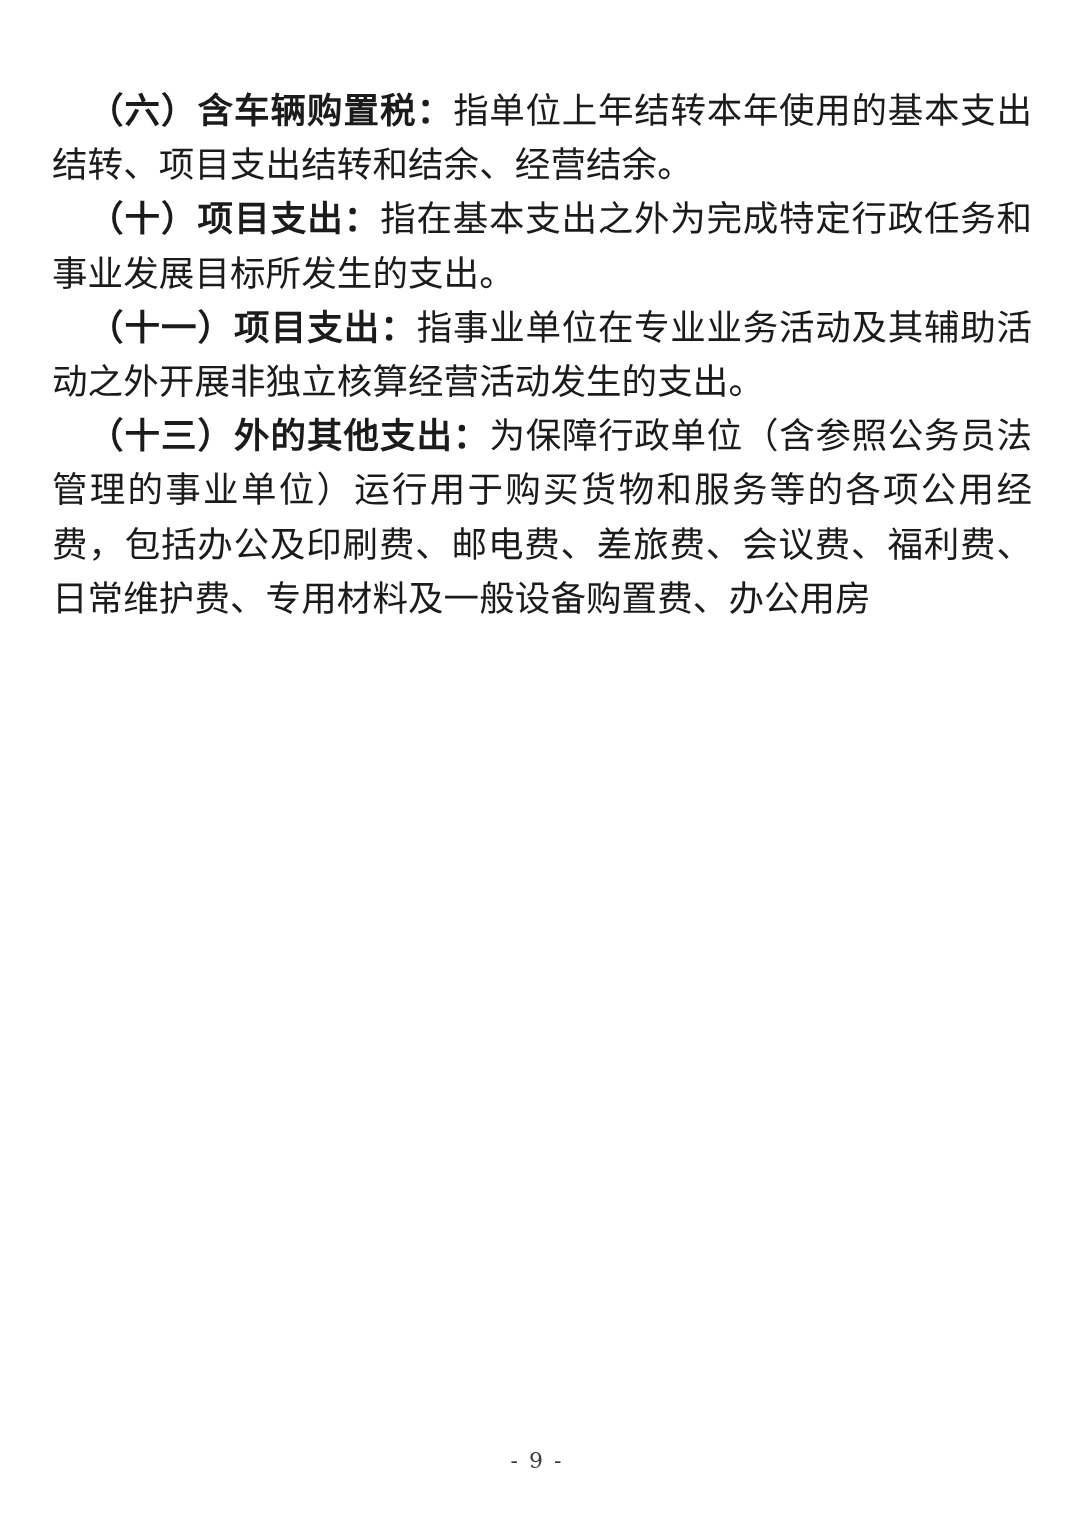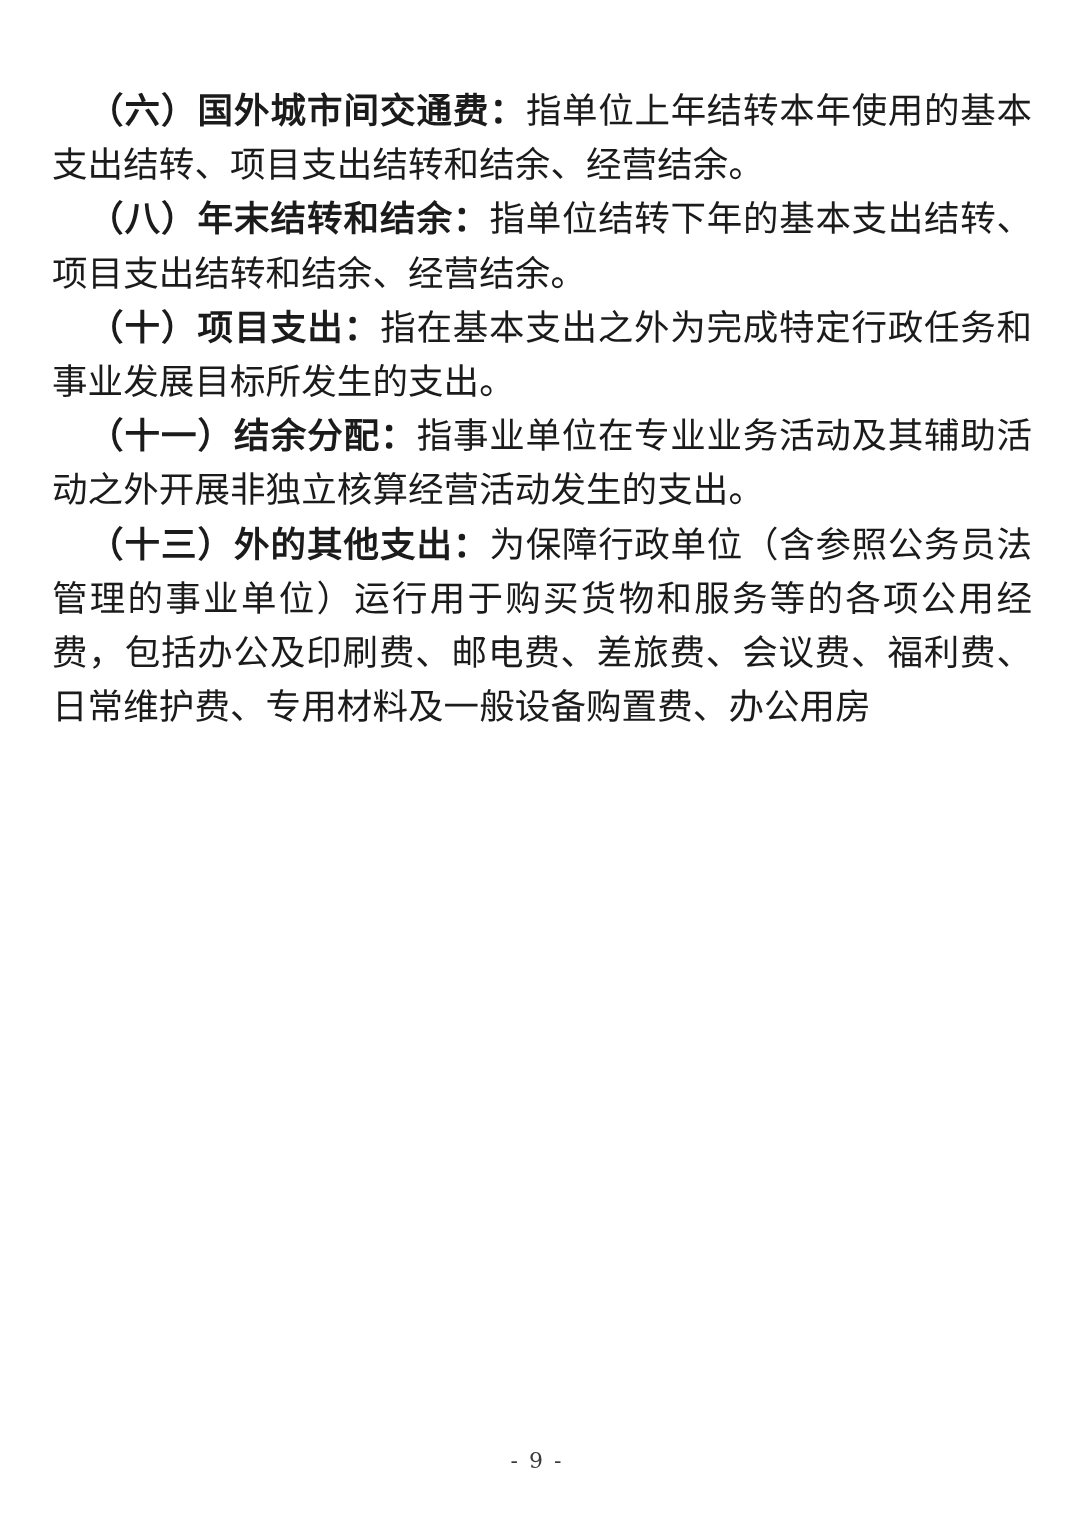--- a/index.html
+++ b/index.html
@@ -61,35 +61,32 @@
   }
 </style>
 </head>
 <body>
 
 <div class="page">
 
   <div class="content">
 
     <p class="para">
-      <span class="lead">（六）国外城市间交通费：</span><span class="body">指单位上年结转本年使用的基本支出结转、项目支出结转和结余、经营结余。</span>
+      <span class="lead">（六）含车辆购置税：</span><span class="body">指单位上年结转本年使用的基本支出结转、项目支出结转和结余、经营结余。</span>
     </p>
 
 
-    <p class="para">
-      <span class="lead">（八）年末结转和结余：</span><span class="body">指单位结转下年的基本支出结转、项目支出结转和结余、经营结余。</span>
-    </p>
 
 
     <p class="para">
       <span class="lead">（十）项目支出：</span><span class="body">指在基本支出之外为完成特定行政任务和事业发展目标所发生的支出。</span>
     </p>
 
     <p class="para">
-      <span class="lead">（十一）结余分配：</span><span class="body">指事业单位在专业业务活动及其辅助活动之外开展非独立核算经营活动发生的支出。</span>
+      <span class="lead">（十一）项目支出：</span><span class="body">指事业单位在专业业务活动及其辅助活动之外开展非独立核算经营活动发生的支出。</span>
     </p>
 
 
     <p class="para">
       <span class="lead">（十三）外的其他支出：</span><span class="body">为保障行政单位（含参照公务员法管理的事业单位）运行用于购买货物和服务等的各项公用经费，包括办公及印刷费、邮电费、差旅费、会议费、福利费、日常维护费、专用材料及一般设备购置费、办公用房</span>
     </p>
 
   </div>
 
   <div class="footer">- 9 -</div>

